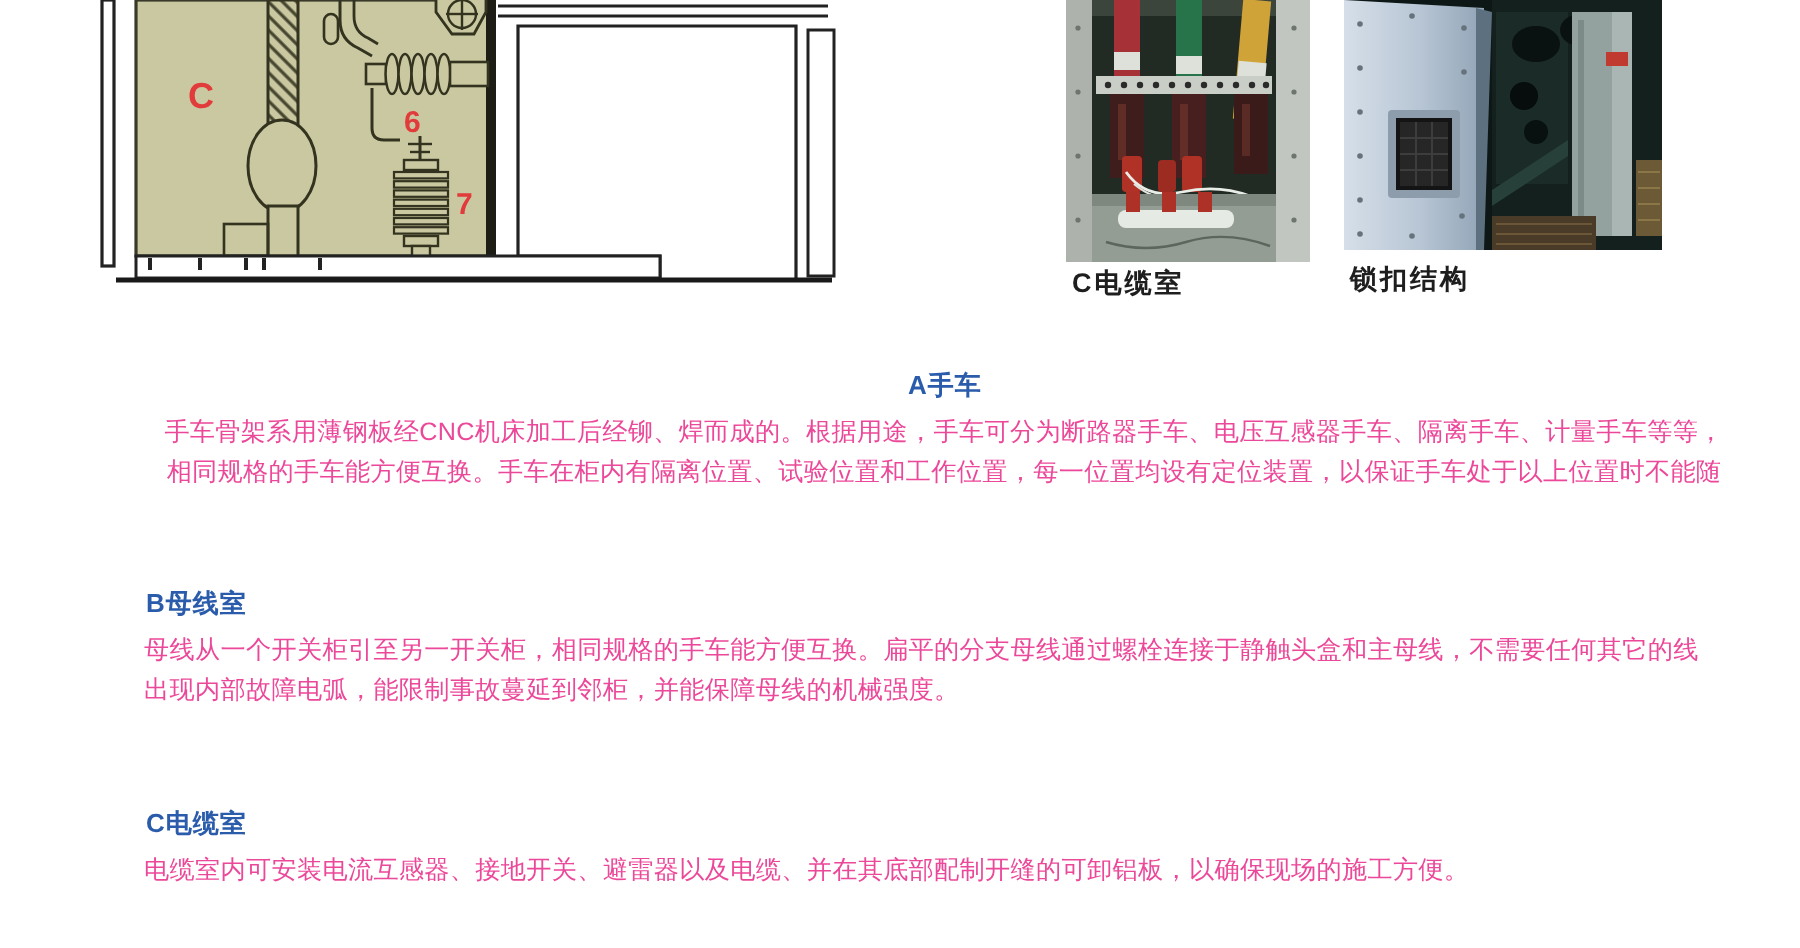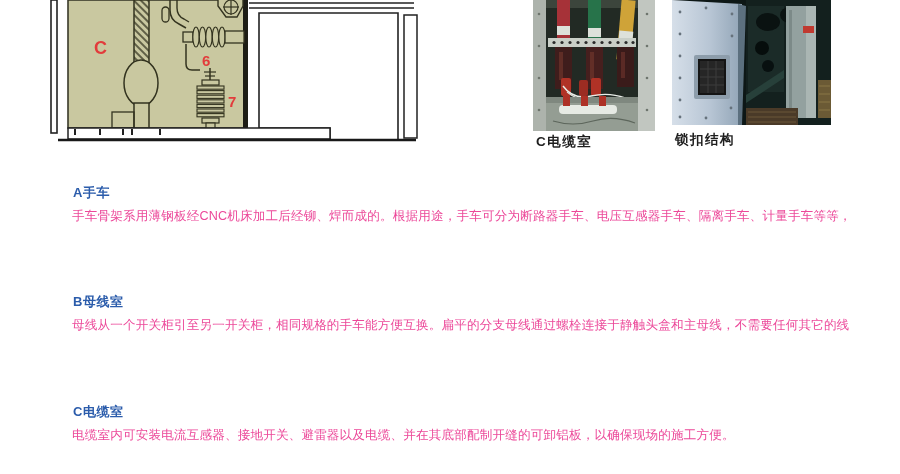--- a/index.html
+++ b/index.html
@@ -17,21 +17,21 @@
   .photo2-wrap{position:absolute;left:672px;top:0;width:159px;height:125px;}
   .photo-caption{
     position:absolute;font-weight:bold;font-size:13.5px;color:#1e1e1e;
     letter-spacing:1.5px;white-space:nowrap;
   }
   #cap1{left:536px;top:133px;}
   #cap2{left:675px;top:131px;}
 
   
   .section{position:absolute;left:72px;width:800px;}
-  #secA{top:186px;}
+  #secA{top:186px;text-align:center;}
   #secB{top:295px;}
   #secC{top:405px;}
   .sec-heading{
     color:#2b5cab;font-weight:bold;font-size:13px;line-height:14px;
     margin:0 0 6px 1px;letter-spacing:0.5px;
   }
   .sec-line{
     font-size:12.6px;color:#ec4899;line-height:20px;
     white-space:nowrap;letter-spacing:0.15px;
   }
@@ -240,25 +240,27 @@
       <path d="M76 112 h48 M76 117 h48 M76 122 h48" stroke="#6b5738" stroke-width="1"></path>
       <rect x="146" y="80" width="13" height="38" fill="#6b5a35"></rect>
       <path d="M147 86 h11 M147 94 h11 M147 102 h11 M147 110 h11" stroke="#8a7647" stroke-width="1"></path>
     </svg>
   </div>
   <div class="photo-caption" id="cap2">锁扣结构</div>
 
   <div class="section" id="secA">
     <div class="sec-heading">A手车</div>
     <div class="sec-line">手车骨架系用薄钢板经CNC机床加工后经铆、焊而成的。根据用途，手车可分为断路器手车、电压互感器手车、隔离手车、计量手车等等，</div>
+    <div class="sec-line">相同规格的手车能方便互换。手车在柜内有隔离位置、试验位置和工作位置，每一位置均设有定位装置，以保证手车处于以上位置时不能随</div>
   </div>
 
   <div class="section" id="secB">
     <div class="sec-heading">B母线室</div>
     <div class="sec-line">母线从一个开关柜引至另一开关柜，相同规格的手车能方便互换。扁平的分支母线通过螺栓连接于静触头盒和主母线，不需要任何其它的线</div>
+    <div class="sec-line">出现内部故障电弧，能限制事故蔓延到邻柜，并能保障母线的机械强度。</div>
   </div>
 
   <div class="section" id="secC">
     <div class="sec-heading">C电缆室</div>
     <div class="sec-line">电缆室内可安装电流互感器、接地开关、避雷器以及电缆、并在其底部配制开缝的可卸铝板，以确保现场的施工方便。</div>
   </div>
 
 </div>
 
 </body></html>

